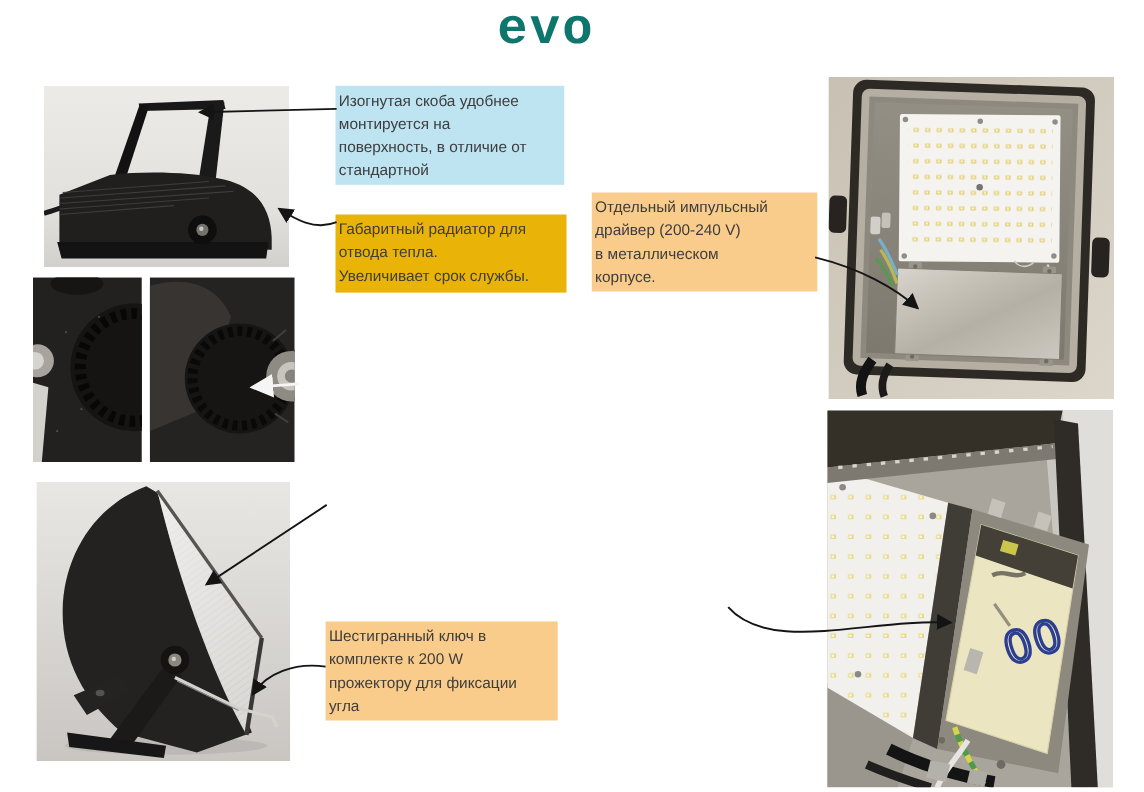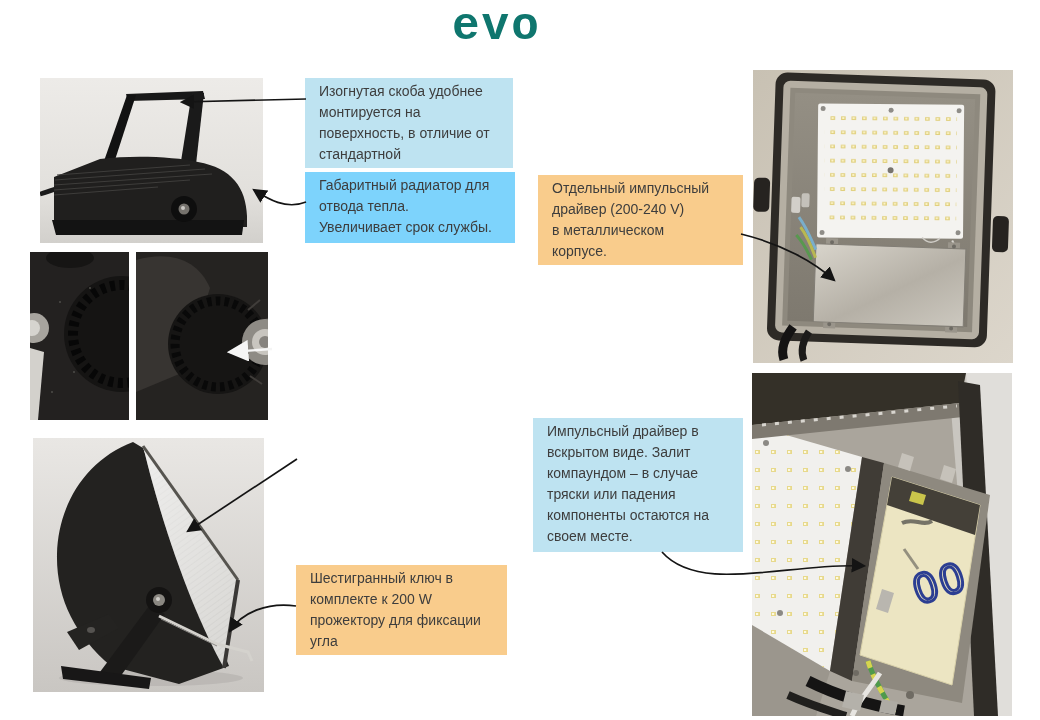--- a/index.html
+++ b/index.html
@@ -13,21 +13,21 @@
     font-family:"DejaVu Serif","Liberation Serif",serif;
     font-style:italic;font-size:42px;color:#1b1b1b;letter-spacing:-1px;
   }
   .logo-evo{
     position:absolute;left:452px;top:1px;
     font-family:Liberation Mono, monospace;
     font-weight:bold;font-size:46px;color:#0f766e;letter-spacing:2px;
   }
   .callout{
     position:absolute;box-sizing:border-box;
-    padding:3px 14px;font-size:14px;line-height:21px;
+    padding:3px 3px;font-size:14px;line-height:21px;
     white-space:pre-line;color:#3d3d3d;
   }
   .photo{position:absolute;overflow:hidden;}
   .photo svg{display:block;width:100%;height:100%;}
   .arrow-layer{position:absolute;left:0;top:0;width:1040px;height:720px;pointer-events:none;}
 </style>
 </head>
 <body>
 
 <div class="slide">
@@ -255,33 +255,27 @@
       <path d="M128,300 C118,316 106,328 100,343" stroke="#e7e5e1" stroke-width="5" fill="none"></path>
       <polygon points="94,318 112,322 108,338 90,334" fill="#b4b1aa"></polygon>
       <polygon points="130,326 146,329 143,342 127,339" fill="#aeaba4"></polygon>
     </svg>
   </div>
 
   <div class="callout" style="left: 305px; top: 78px; width: 208px; min-height: 89px; background: rgb(190, 227, 241); color: rgb(61, 61, 61);">Изогнутая скоба удобнее
 монтируется на
 поверхность, в отличие от
 стандартной</div>
-  <div class="callout" style="left: 305px; top: 172px; width: 210px; min-height: 71px; background: #7dd3fc; color: rgb(61, 61, 61);">Габаритный радиатор для
+  <div class="callout" style="left: 305px; top: 195px; width: 210px; min-height: 71px; background: #eab308; color: rgb(61, 61, 61);">Габаритный радиатор для
 отвода тепла.
 Увеличивает срок службы.</div>
   <div class="callout" style="left: 538px; top: 175px; width: 205px; min-height: 90px; background: rgb(249, 204, 140); color: rgb(61, 61, 61);">Отдельный импульсный
 драйвер (200-240 V)
 в металлическом
 корпусе.</div>
-  <div class="callout" style="left: 533px; top: 418px; width: 210px; min-height: 134px; background: rgb(190, 227, 241); color: rgb(61, 61, 61);">Импульсный драйвер в
-вскрытом виде. Залит
-компаундом – в случае
-тряски или падения
-компоненты остаются на
-своем месте.</div>
   <div class="callout" style="left: 296px; top: 565px; width: 211px; min-height: 88px; background: rgb(249, 204, 140); color: rgb(61, 61, 61);">Шестигранный ключ в
 комплекте к 200 W
 прожектору для фиксации
 угла</div>
 
   <svg class="arrow-layer" viewBox="0 0 1040 720">
     <defs>
       <marker id="ah" viewBox="0 0 10 10" refX="8.5" refY="5" markerWidth="8.5" markerHeight="8.5" orient="auto-start-reverse">
         <path d="M0,0 L10,5 L0,10 Z" fill="#141414"></path>
       </marker>

